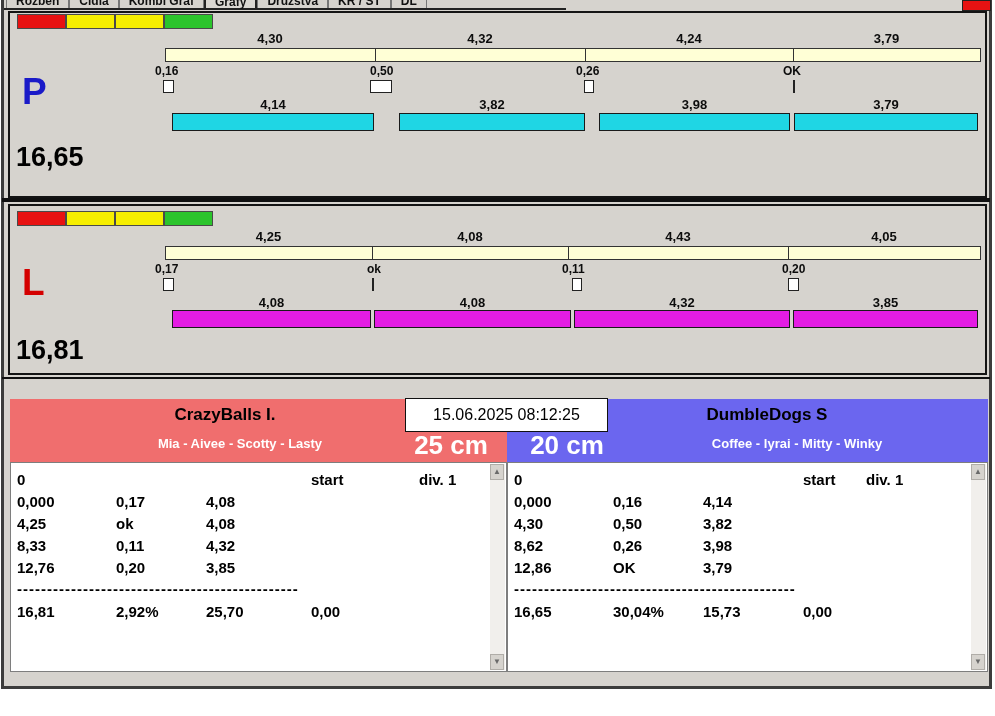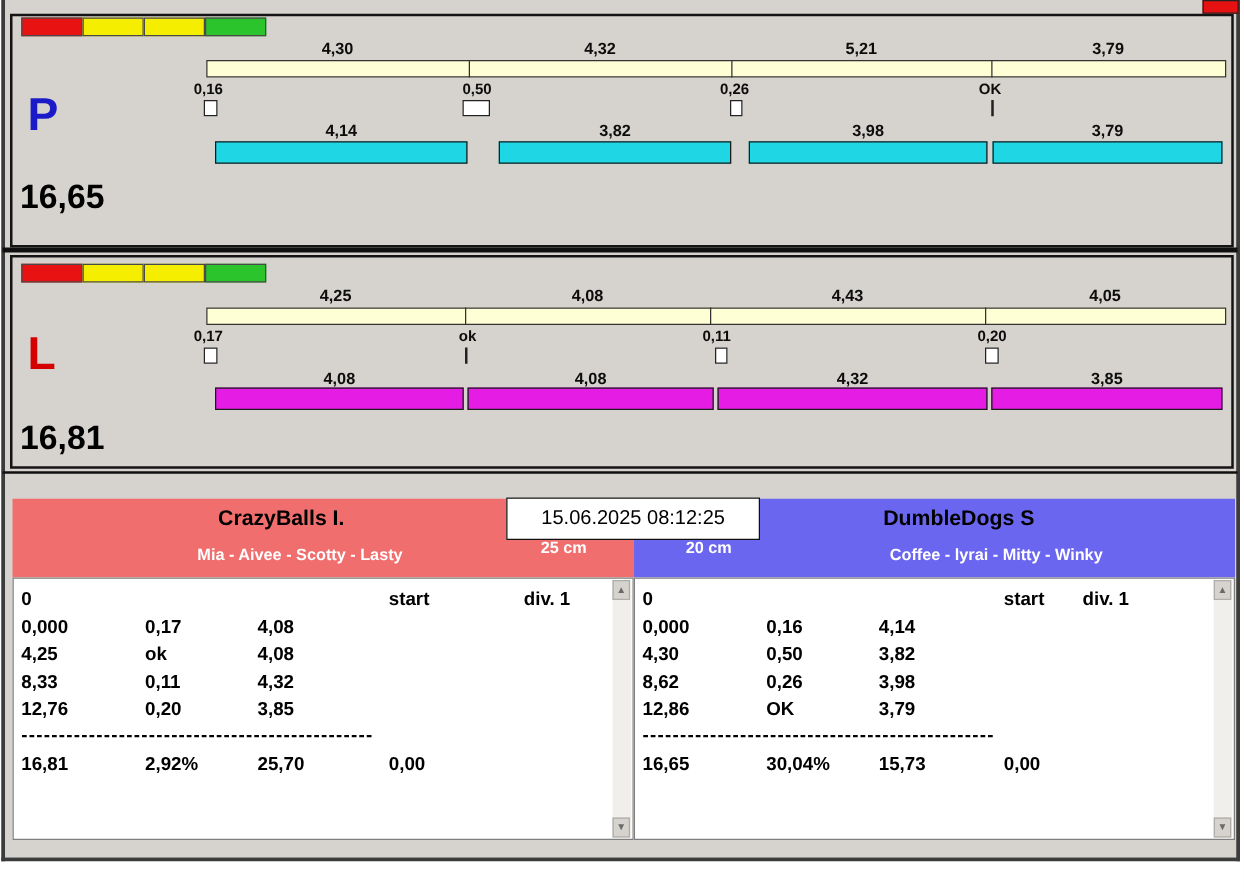--- a/index.html
+++ b/index.html
@@ -48,21 +48,21 @@
   #panel-p .lapbar { background:#1fd6e4; }
   #panel-l .lapbar { background:#e41ce4; }
   .lane-total { position:absolute; left:6px; top:129px; font-size:27px; font-weight:bold; color:#000; }
 
   
   .team-header { position:absolute; top:399px; height:63px; }
   #team-left-header  { left:10px;  width:497px; background:#f06e6e; }
   #team-right-header { left:507px; width:481px; background:#6b66ef; }
   .team-name   { position:absolute; top:6px;  font-size:17px; font-weight:bold; color:#000; text-align:center; white-space:nowrap; }
   .team-dogs   { position:absolute; top:37px; font-size:13px; font-weight:bold; color:#fff; text-align:center; white-space:nowrap; }
-  .jump-height { position:absolute; top:31px; font-size:13px; font-weight:bold; color:#fff; text-align:center; white-space:nowrap; }
+  .jump-height { position:absolute; top:31px; font-size:26px; font-weight:bold; color:#fff; text-align:center; white-space:nowrap; }
   .clock-box { position:absolute; left:405px; top:398px; width:203px; height:34px; background:#fff; border:1px solid #111;
                z-index:5; text-align:center; font-size:16px; color:#000; line-height:32px; }
 
   
   .list-box { position:absolute; top:462px; height:210px; background:#ffffff; border:1px solid #7e7e7e; }
   #list-left  { left:10px;  width:497px; }
   #list-right { left:507px; width:481px; }
   .cell { position:absolute; font-size:15px; font-weight:bold; color:#000; white-space:nowrap; }
   .c1 { left:6px; } .c2 { left:105px; } .c3 { left:195px; }
   #list-left  .c4 { left:300px; } #list-left  .c5 { left:408px; }
@@ -77,33 +77,45 @@
 </style>
 </head>
 <body>
 
 <div class="app">
   <div class="bg"></div>
   <div class="b-left"></div>
   <div class="b-right"></div>
   <div class="b-bottom"></div>
 
+  <div class="tabstrip">
+    <div class="tab-underline"></div>
+    <div class="tabs-row">
+      <div class="tab">Rozbeh</div>
+      <div class="tab">Cidla</div>
+      <div class="tab">Kombi Graf</div>
+      <div class="tab active">Grafy</div>
+      <div class="tab">Družstvá</div>
+      <div class="tab">KR / ST</div>
+      <div class="tab">DL</div>
+    </div>
+  </div>
   <div class="red-box"></div>
 
   <div class="lane-panel" id="panel-p">
     <div class="ind red" style="left:7px"></div>
     <div class="ind yellow" style="left:56px"></div>
     <div class="ind yellow" style="left:105px"></div>
     <div class="ind green" style="left:154px"></div>
 
     <div class="lane-letter">P</div>
 
     <span class="num" style="left:155px;top:18px;width:210px">4,30</span>
     <span class="num" style="left:365px;top:18px;width:210px">4,32</span>
-    <span class="num" style="left:575px;top:18px;width:208px">5,21</span>
+    <span class="num" style="left:575px;top:18px;width:208px">4,24</span>
     <span class="num" style="left:783px;top:18px;width:187px">3,79</span>
 
     <div class="creambar" style="left:155px;top:35px;width:816px"></div>
     <div class="tickline" style="left:365px;top:35px"></div>
     <div class="tickline" style="left:575px;top:35px"></div>
     <div class="tickline" style="left:783px;top:35px"></div>
 
     <span class="split-label" style="left:145px;top:51px">0,16</span>
     <span class="split-label" style="left:360px;top:51px">0,50</span>
     <span class="split-label" style="left:566px;top:51px">0,26</span>

